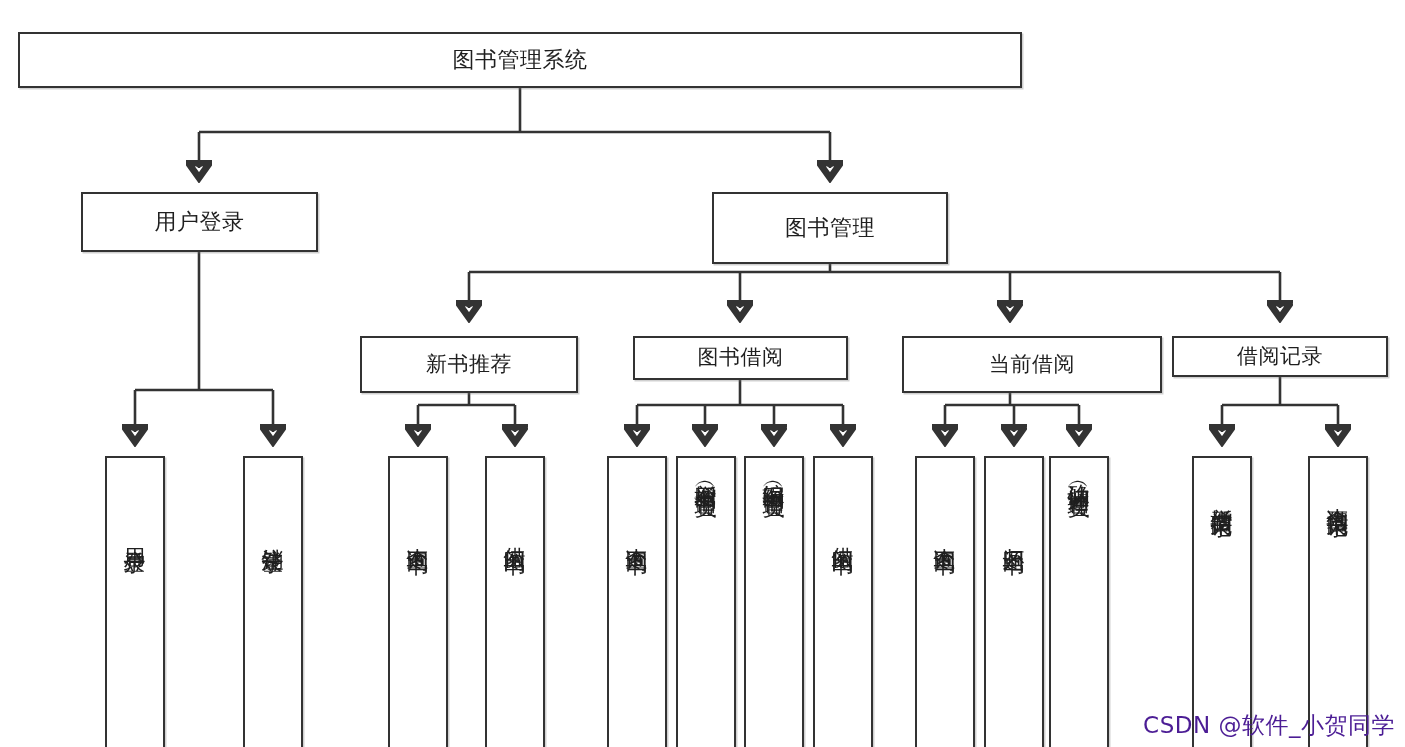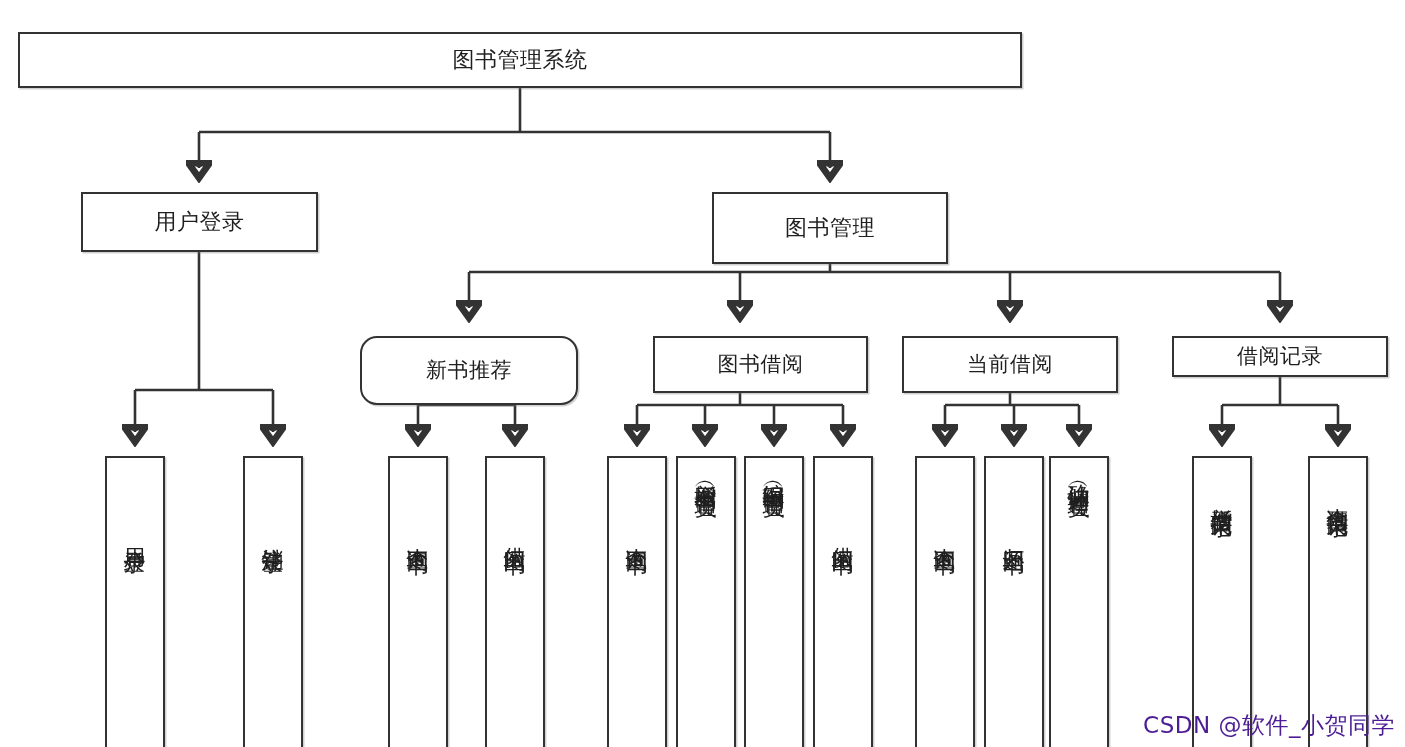--- a/index.html
+++ b/index.html
@@ -145,27 +145,27 @@
     <span class="label">图书管理系统</span>
   </div>
 
   <div class="node horizontal lvl2" style="left:81px; top:172px; width:237px; height:60px;">
     <span class="label">用户登录</span>
   </div>
   <div class="node horizontal lvl2" style="left:712px; top:172px; width:236px; height:72px;">
     <span class="label">图书管理</span>
   </div>
 
-  <div class="node horizontal lvl3" style="left:360px; top:316px; width:218px; height:69px;border-radius:17px;">
+  <div class="node horizontal lvl3" style="left:360px; top:316px; width:218px; height:57px;">
     <span class="label">新书推荐</span>
   </div>
-  <div class="node horizontal lvl3" style="left:653px; top:316px; width:215px; height:57px;">
+  <div class="node horizontal lvl3" style="left:633px; top:316px; width:215px; height:44px;">
     <span class="label">图书借阅</span>
   </div>
-  <div class="node horizontal lvl3" style="left:902px; top:316px; width:216px; height:57px;">
+  <div class="node horizontal lvl3" style="left:902px; top:316px; width:260px; height:57px;">
     <span class="label">当前借阅</span>
   </div>
   <div class="node horizontal lvl3" style="left:1172px; top:316px; width:216px; height:41px;">
     <span class="label">借阅记录</span>
   </div>
 
   <div class="node vertical leaf" style="left:105px; top:436px; width:60px; height:298px; padding-top:72px;">
     <span class="label">用户登录</span>
   </div>
   <div class="node vertical leaf" style="left:243px; top:436px; width:60px; height:298px; padding-top:72px;">

